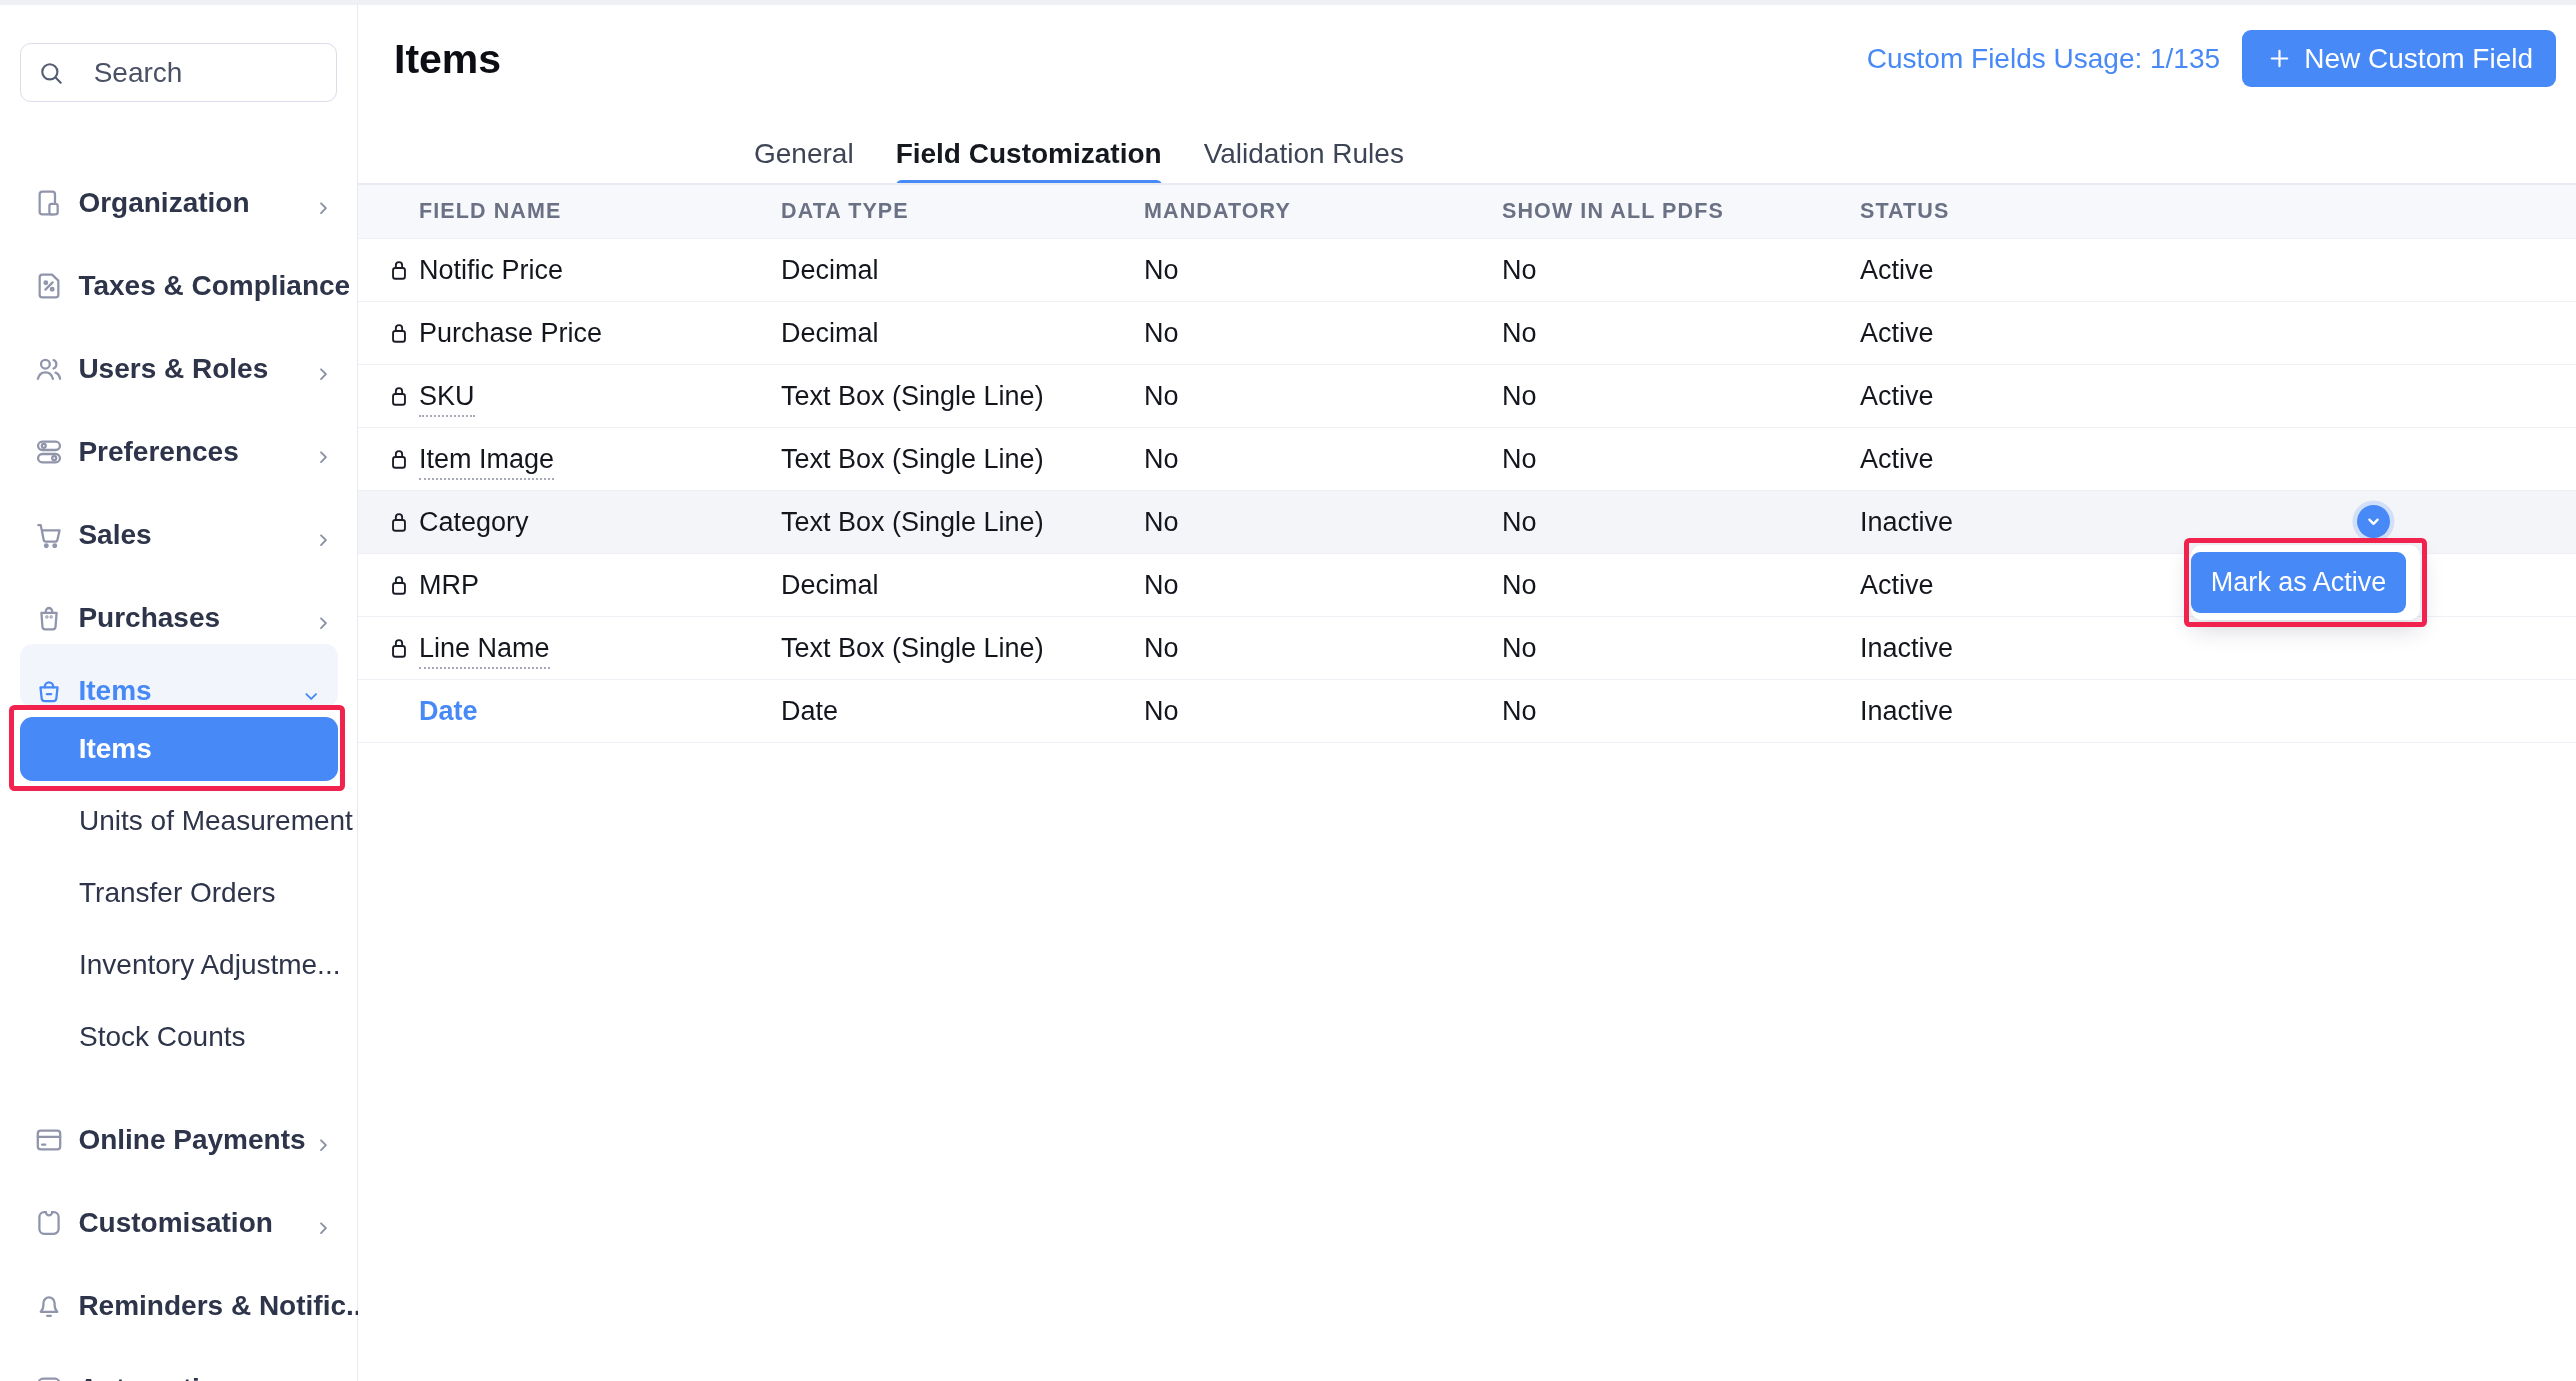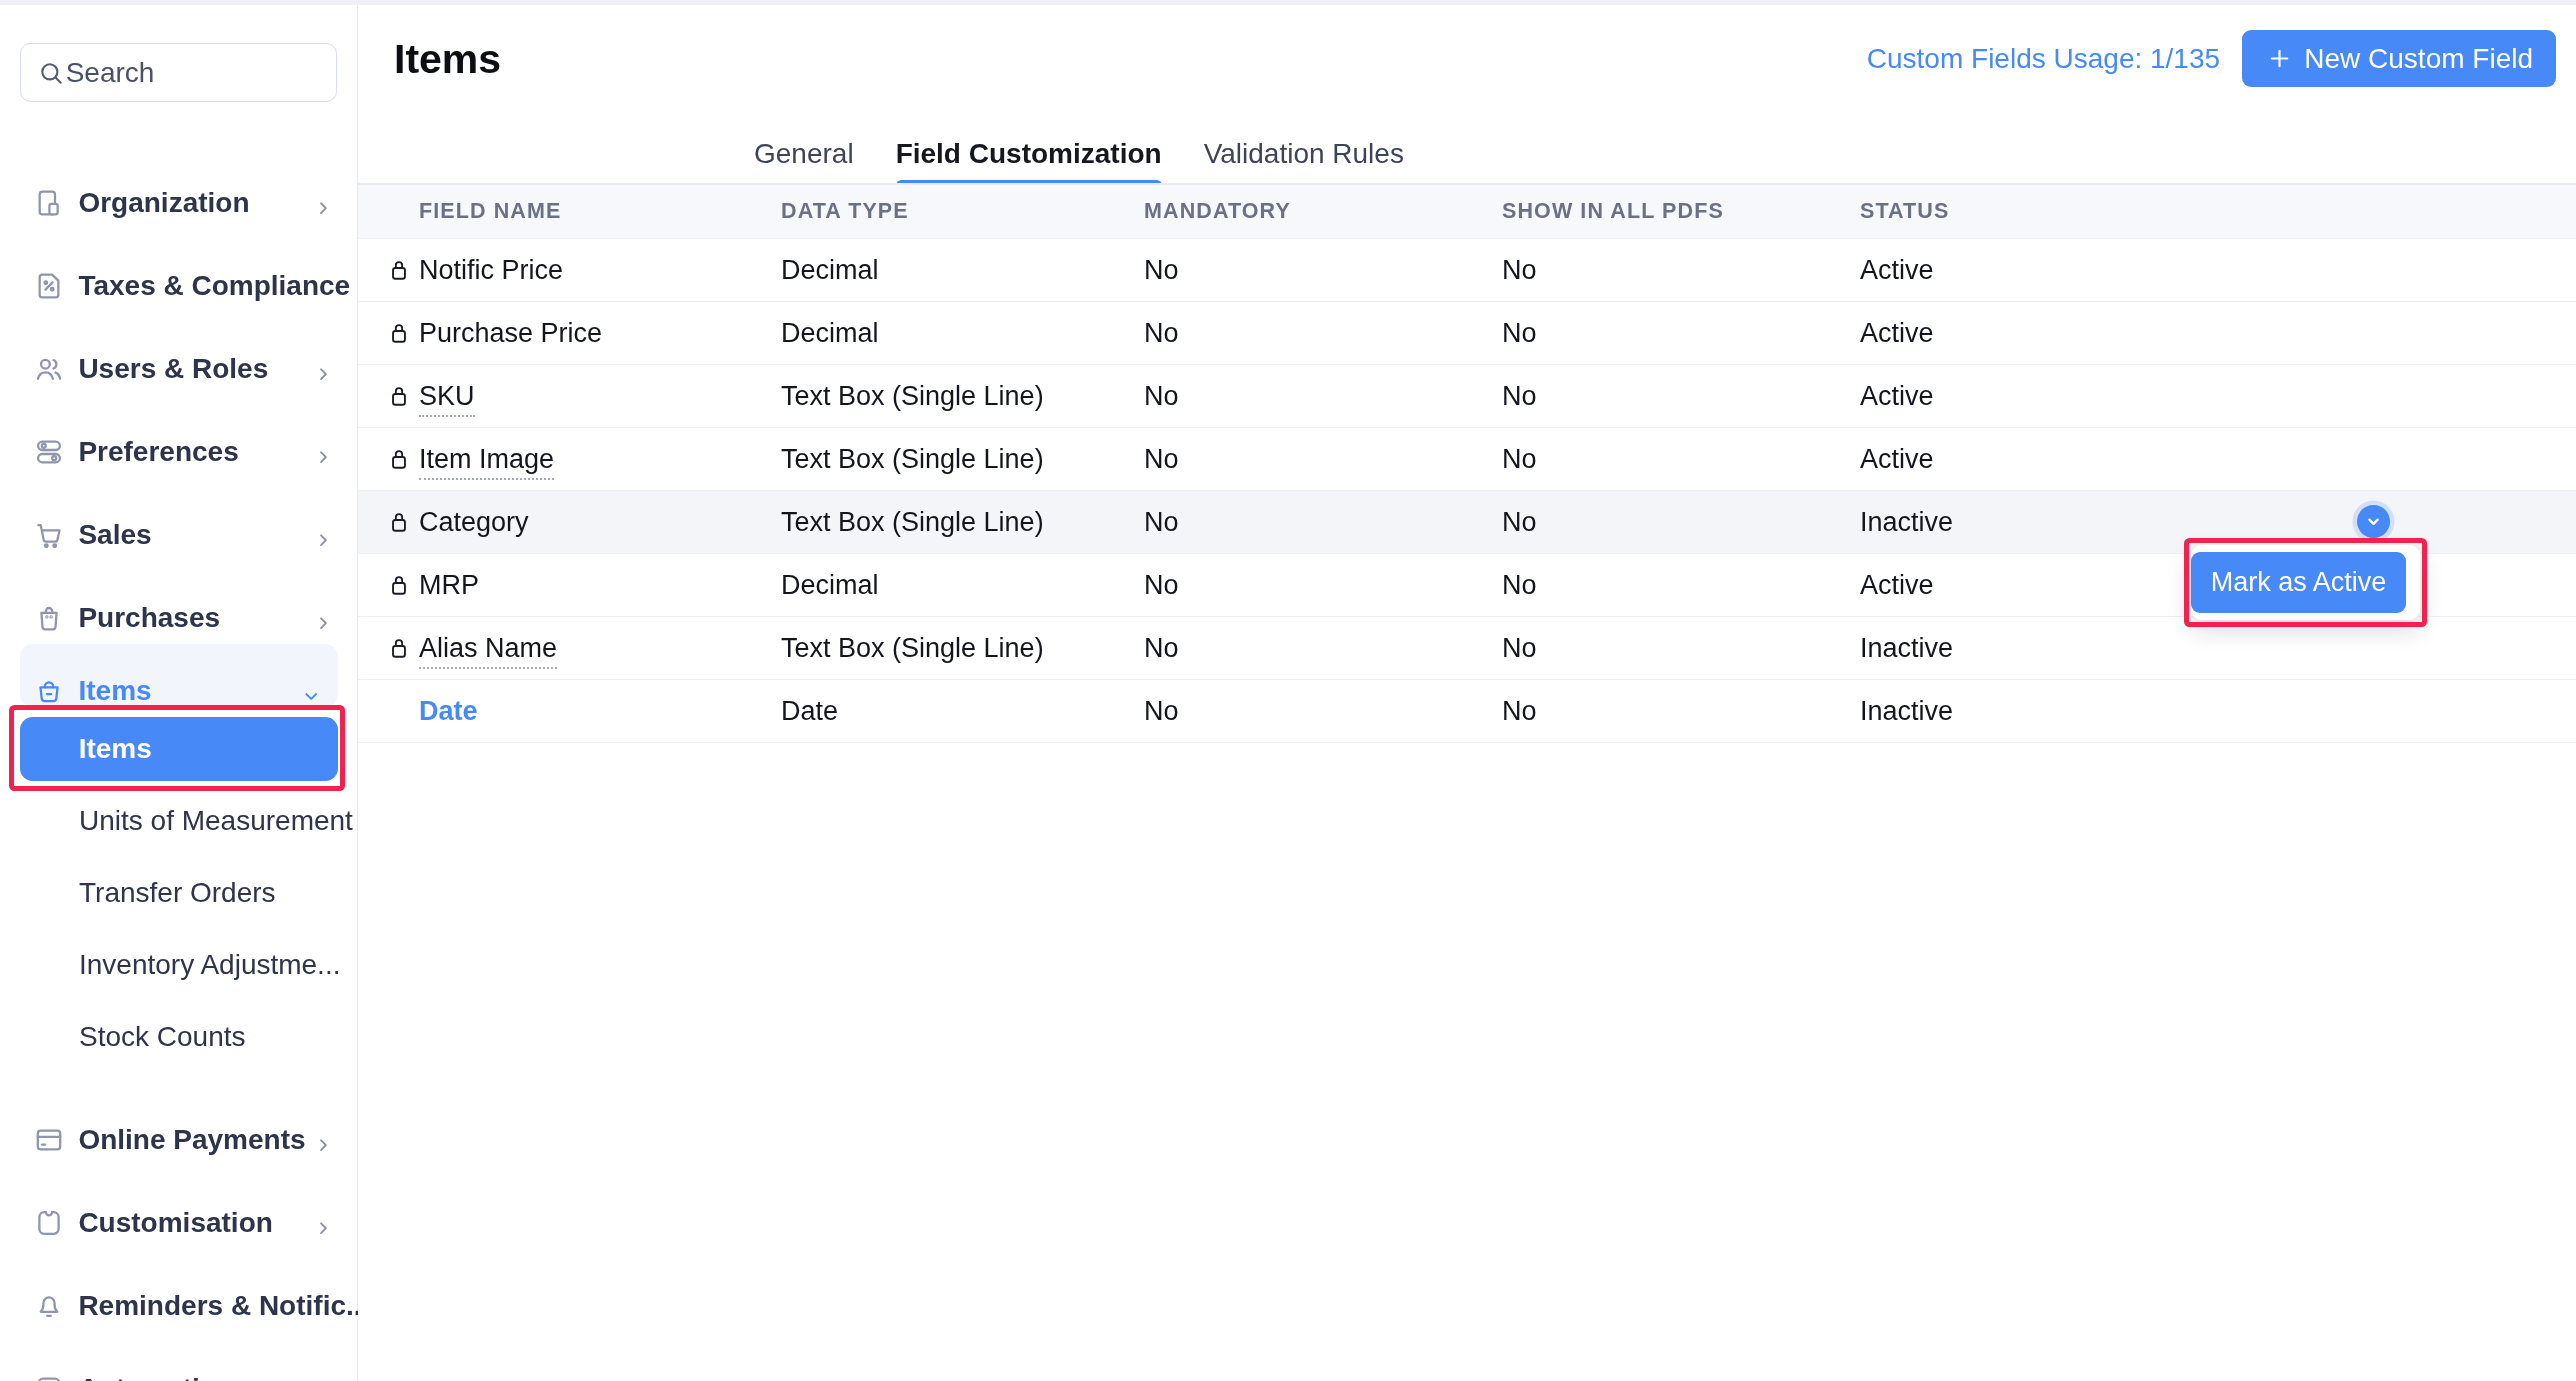--- a/index.html
+++ b/index.html
@@ -14,21 +14,21 @@
   .topline { position: absolute; top: 0; left: 0; right: 0; height: 5.4px; background: #eef0f6; }
 
   
   .sidebar {
     position: absolute; top: 5.4px; left: 0; bottom: 0; width: 358px;
     background: #fff; border-right: 1.8px solid #e8eaf2;
   }
   .search-box {
     margin: 38px 19.7px 0 19.7px; height: 59px;
     border: 1.8px solid #d9dce9; border-radius: 10.7px;
-    display: flex; align-items: center; gap: 1px; padding: 0 16px;
+    display: flex; align-items: center; gap: 29px; padding: 0 16px;
     color: #4a5164; font-size: 28px; cursor: text;
   }
   .search-box .icon { width: 28px; height: 28px; color: #565d72; flex: none; }
   .nav { margin-top: 34px; }
   .nav-item {
     height: 83px; display: flex; align-items: flex-end;
     padding: 0 23px 0 33px; cursor: pointer;
   }
   .nav-item .icon { width: 32px; height: 32px; color: #9095ab; flex: none; }
   .nav-item .label { margin-left: 13.4px; font-size: 28px; font-weight: 600; color: #2e3449; white-space: nowrap; }
@@ -425,21 +425,21 @@
         </div>
         <div class="trow">
           <span class="lock-cell">
             <span class="icon">
               <svg viewBox="0 0 24 24" fill="none" stroke="currentColor" stroke-width="1.6" stroke-linecap="round" stroke-linejoin="round" style="width:100%;height:100%;display:block">
                 <rect x="6.9" y="10.3" width="10.2" height="9.2" rx="2"></rect>
                 <path d="M9.3 10.3V7.9a2.7 2.7 0 0 1 5.4 0v2.4"></path>
               </svg>
             </span>
           </span>
-          <span class="cell-name"><span class="dotted">Alias Name</span></span>
+          <span class="cell-name"><span class="dotted">Line Name</span></span>
           <span>Text Box (Single Line)</span>
           <span>No</span>
           <span>No</span>
           <span>Inactive</span>
         </div>
         <div class="trow">
           <span class="lock-cell"></span>
           <span class="cell-name link"><span>Date</span></span>
           <span>Date</span>
           <span>No</span>

